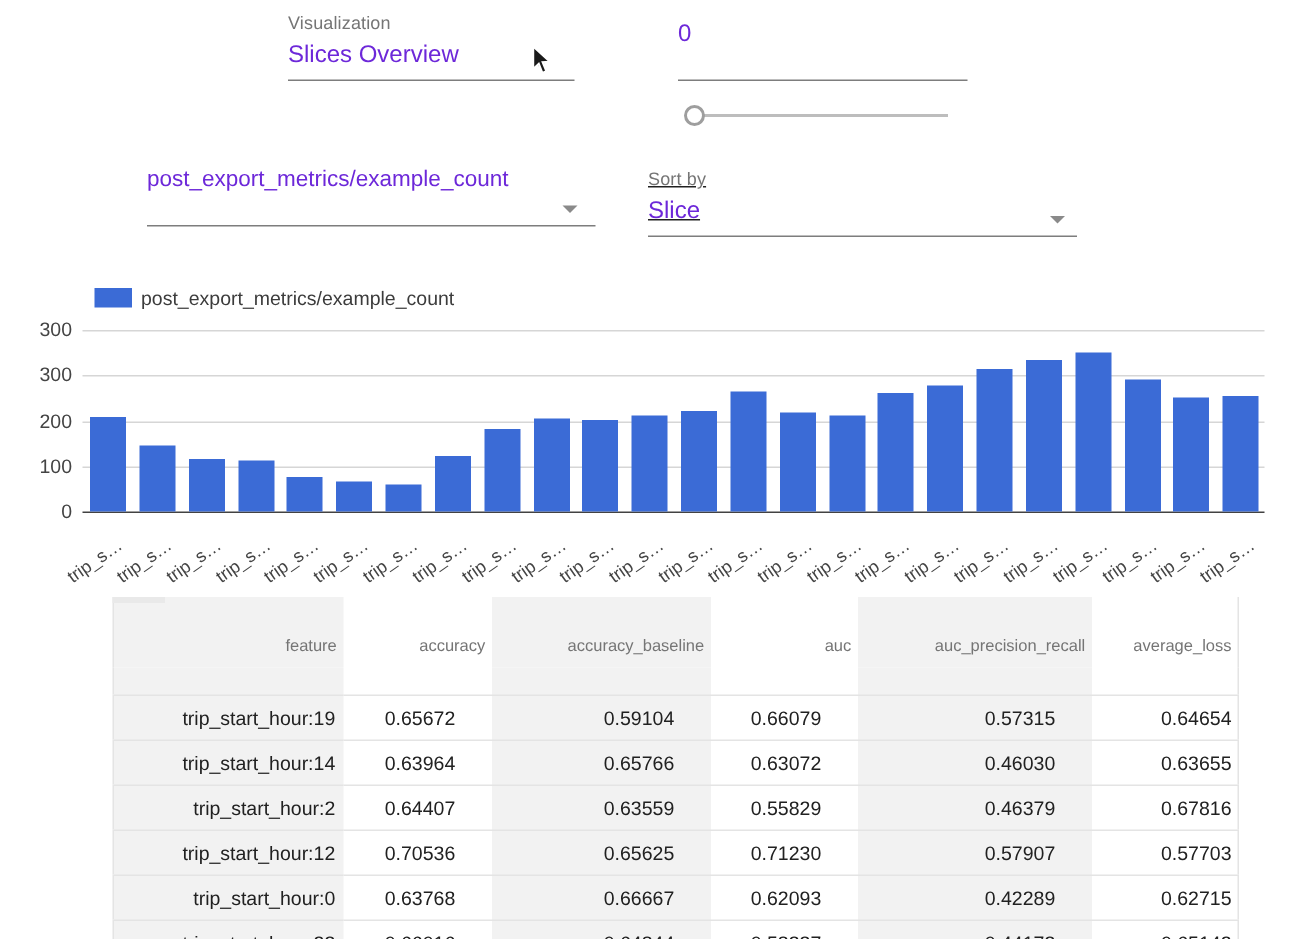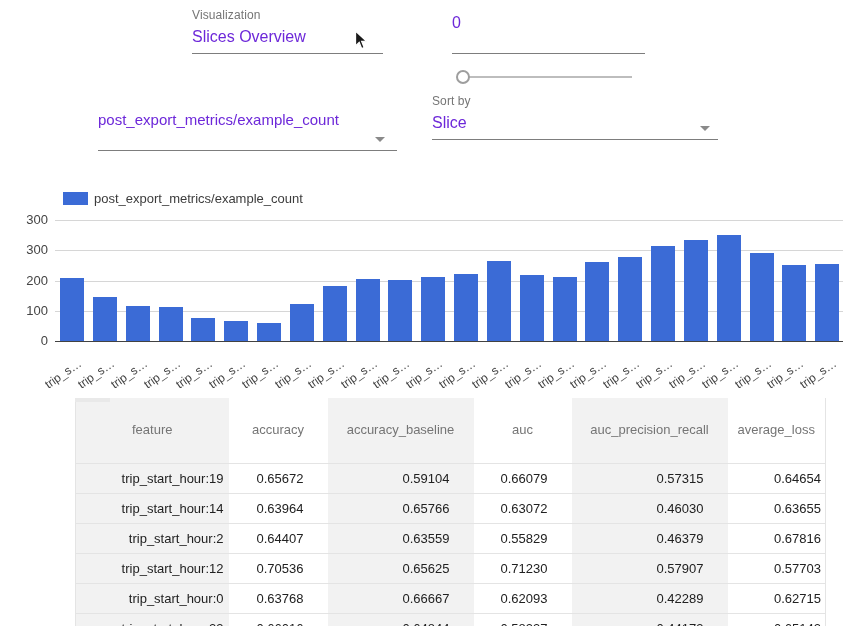--- a/index.html
+++ b/index.html
@@ -31,21 +31,21 @@
   .bar{position:absolute;bottom:0;}
   .xlabels{position:absolute;left:0;top:135px;width:863px;height:53px;}
   .xtick{position:absolute;width:46px;text-align:right;font-size:12px;color:#444;
     transform:rotate(-35deg);transform-origin:100% 50%;white-space:nowrap;}
   
   #tblwrap{position:absolute;left:75px;top:398px;width:750px;}
   .scroll-notch{position:absolute;left:0;top:0;width:35px;height:4px;background:#e9e9e9;}
   table{border-collapse:collapse;table-layout:fixed;width:750px;font-size:13px;
     border-left:1px solid #e4e4e4;border-right:1px solid #e4e4e4;}
   col.stripe{background:#f2f2f2;}
-  th{font-weight:normal;color:#757575;font-size:13px;text-align:center;
+  th{font-weight:normal;color:#757575;font-size:11px;text-align:right;
     height:39px;vertical-align:bottom;padding:0 4px 8px 4px;overflow:hidden;}
   tr.filter td{height:16px;border-bottom:1px solid #e4e4e4;}
   tbody tr.datarow td{height:27px;border-bottom:1px solid #e4e4e4;color:#212121;
     text-align:right;white-space:nowrap;overflow:hidden;}
   tbody tr.datarow td:nth-child(1){padding-right:5px;}
   tbody tr.datarow td:nth-child(2),tbody tr.datarow td:nth-child(3),
   tbody tr.datarow td:nth-child(4),tbody tr.datarow td:nth-child(5){padding-right:24px;}
   tbody tr.datarow td:nth-child(6){padding-right:4px;}
   
   #cursor{position:absolute;left:354px;top:30px;z-index:50;}
@@ -71,21 +71,21 @@
     <svg width="15" height="21" viewBox="0 0 15 21">
       <path d="M1.5 1 L1.5 16 L5.2 12.5 L7.6 18.6 L10.2 17.5 L7.7 11.4 L12.6 11.2 Z" fill="#1a1a1a" stroke="#fff" stroke-width="1.3"></path>
     </svg>
   </div>
 
   <div class="ctl underlined" style="left:98px;top:105px;width:299px;height:45px;">
     <div class="val" style="font-size:15px;">post_export_metrics/example_count</div>
     <div class="dd-arrow" style="right:12px;top:32px;"></div>
   </div>
 
-  <div class="ctl underlined" style="left:432px;top:94px;width:286px;height:45px;">
+  <div class="ctl underlined" style="left:432px;top:112px;width:286px;height:45px;text-decoration:underline;">
     <div class="lbl">Sort by</div>
     <div class="val">Slice</div>
     <div class="dd-arrow" style="right:8px;top:32px;"></div>
   </div>
 
   <div class="legend">
     <div class="swatch" style="background: rgb(59, 107, 214);"></div>
     <div class="ltext">post_export_metrics/example_count</div>
   </div>
 

